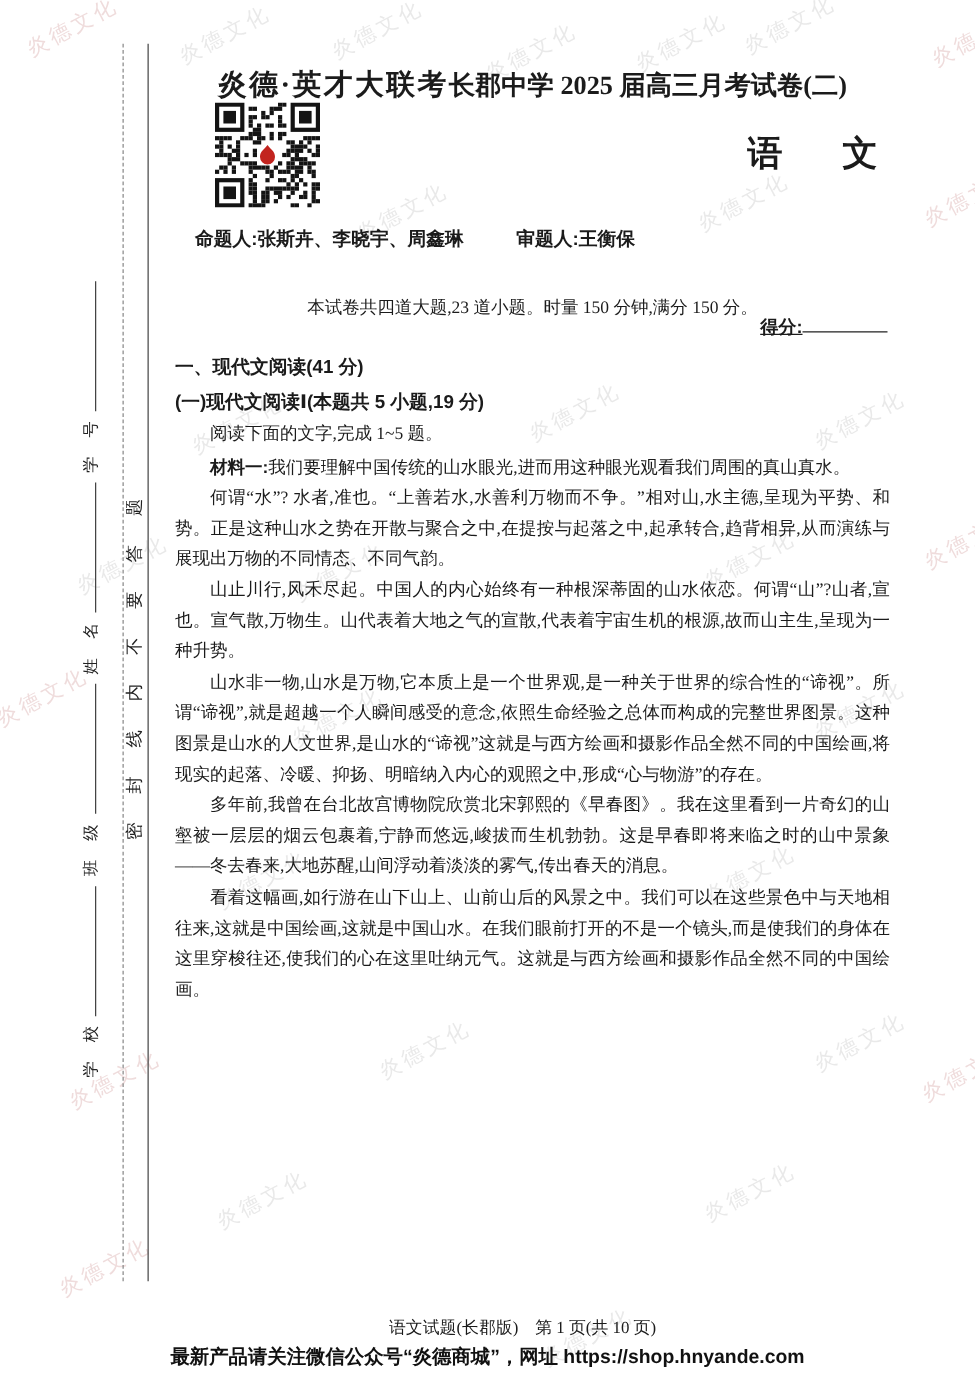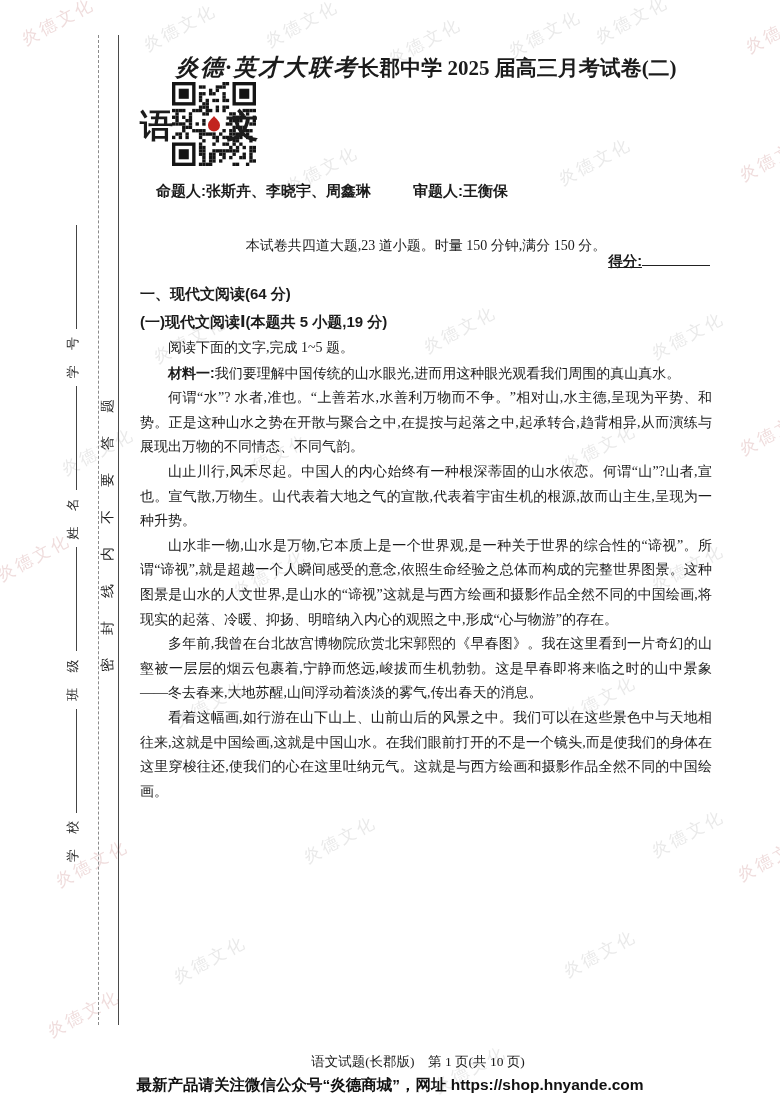--- a/index.html
+++ b/index.html
@@ -22,24 +22,24 @@
   .student-fields .blank{display:inline-block;width:104px;border-bottom:1px solid #444;
       margin:0 8px 0 2px;height:12px;vertical-align:baseline;}
   .seal-text{position:absolute;left:99px;top:672px;width:300px;
       transform:rotate(-90deg);transform-origin:0 0;z-index:1;
       font-size:14px;letter-spacing:23px;color:#222;white-space:nowrap;}
 
   
   .main{position:absolute;left:140px;top:0;width:572px;z-index:2;}
   .exam-title{position:absolute;top:38px;left:0;width:100%;text-align:center;
       font-size:21px;font-weight:bold;white-space:nowrap;}
-  .exam-title .script{font-style:italic;font-size:23px;letter-spacing:2px;}
+  .exam-title .script{font-size:23px;letter-spacing:2px;}
   .qr{position:absolute;left:32px;top:82px;width:84px;height:84px;}
-  .subject{position:absolute;top:104px;left:0;width:100%;text-align:left;
-      font-size:33px;font-weight:bold;letter-spacing:10px;}
+  .subject{position:absolute;top:104px;left:0;width:100%;text-align:right;
+      font-size:28px;font-weight:bold;letter-spacing:10px;}
   .setters{position:absolute;top:182px;left:16px;width:100%;text-align:left;
       font-family:"Liberation Sans","DejaVu Sans",sans-serif;font-weight:bold;font-size:15px;}
   .setters .gap{display:inline-block;width:42px;}
   .exam-info{position:absolute;top:237px;left:0;width:100%;text-align:center;font-size:14px;}
   .score-row{position:absolute;top:252px;right:2px;
       font-family:"Liberation Sans","DejaVu Sans",sans-serif;font-size:14.5px;font-weight:bold;text-decoration:underline;}
   .score-blank{display:inline-block;width:68px;border-bottom:1px solid #222;height:13px;}
 
   
   .content{position:absolute;top:280px;left:0;width:572px;}
@@ -320,21 +320,21 @@
       <span>命题人:张斯卉、李晓宇、周鑫琳</span><span class="gap"></span><span>审题人:王衡保</span>
     </div>
 
     <div class="exam-info">本试卷共四道大题,23 道小题。时量 150 分钟,满分 150 分。</div>
 
     <div class="score-row">
       <span>得分:</span><span class="score-blank"></span>
     </div>
 
     <div class="content">
-      <div class="section-title">一、现代文阅读(64 分)</div>
+      <div class="section-title">一、现代文阅读(41 分)</div>
       <div class="subsection-title">(一)现代文阅读Ⅰ(本题共 5 小题,19 分)</div>
       <p class="body-p">阅读下面的文字,完成 1~5 题。</p>
       <p class="body-p"><span class="mat">材料一:</span><span>我们要理解中国传统的山水眼光,进而用这种眼光观看我们周围的真山真水。</span></p>
       <p class="body-p">何谓“水”? 水者,准也。“上善若水,水善利万物而不争。”相对山,水主德,呈现为平势、和势。正是这种山水之势在开散与聚合之中,在提按与起落之中,起承转合,趋背相异,从而演练与展现出万物的不同情态、不同气韵。</p>
       <p class="body-p">山止川行,风禾尽起。中国人的内心始终有一种根深蒂固的山水依恋。何谓“山”?山者,宣也。宣气散,万物生。山代表着大地之气的宣散,代表着宇宙生机的根源,故而山主生,呈现为一种升势。</p>
       <p class="body-p">山水非一物,山水是万物,它本质上是一个世界观,是一种关于世界的综合性的“谛视”。所谓“谛视”,就是超越一个人瞬间感受的意念,依照生命经验之总体而构成的完整世界图景。这种图景是山水的人文世界,是山水的“谛视”这就是与西方绘画和摄影作品全然不同的中国绘画,将现实的起落、冷暖、抑扬、明暗纳入内心的观照之中,形成“心与物游”的存在。</p>
       <p class="body-p">多年前,我曾在台北故宫博物院欣赏北宋郭熙的《早春图》。我在这里看到一片奇幻的山壑被一层层的烟云包裹着,宁静而悠远,峻拔而生机勃勃。这是早春即将来临之时的山中景象——冬去春来,大地苏醒,山间浮动着淡淡的雾气,传出春天的消息。</p>
       <p class="body-p">看着这幅画,如行游在山下山上、山前山后的风景之中。我们可以在这些景色中与天地相往来,这就是中国绘画,这就是中国山水。在我们眼前打开的不是一个镜头,而是使我们的身体在这里穿梭往还,使我们的心在这里吐纳元气。这就是与西方绘画和摄影作品全然不同的中国绘画。</p>
     </div>
   </div>

